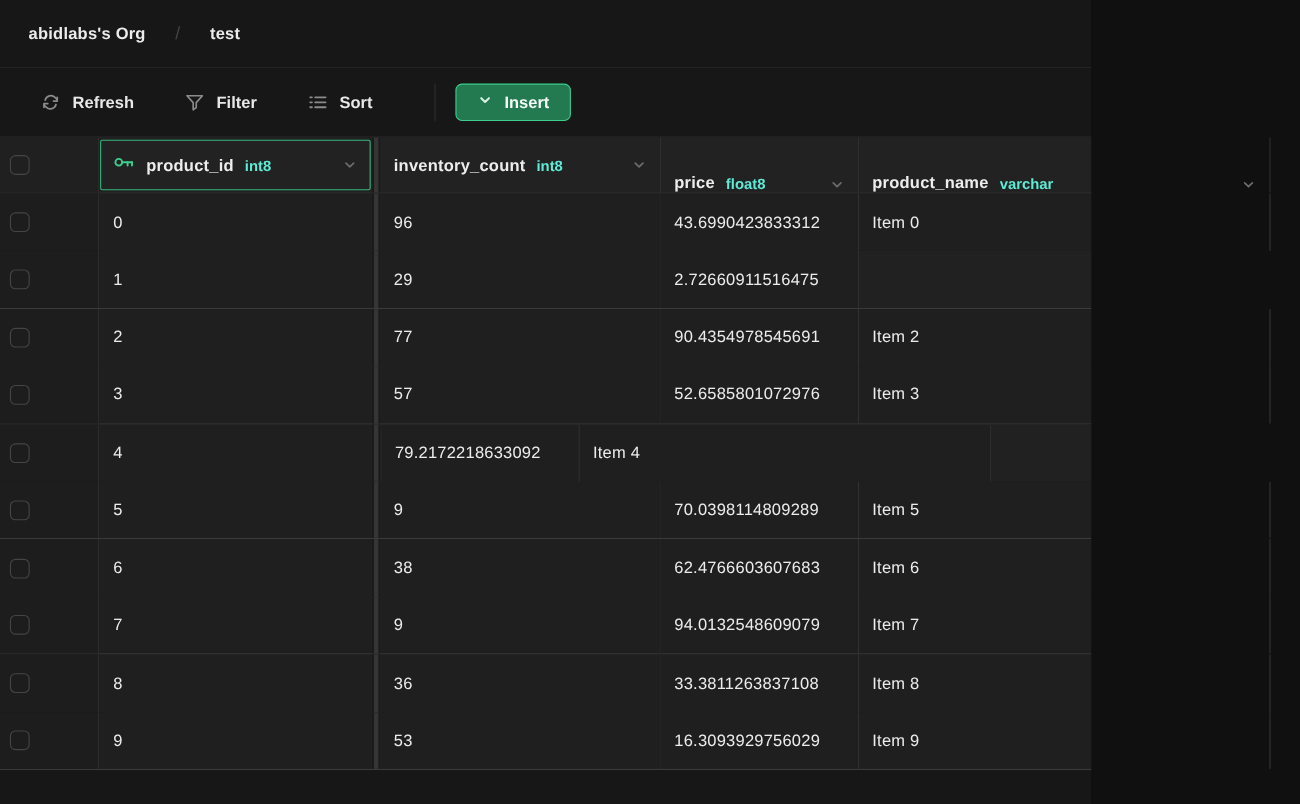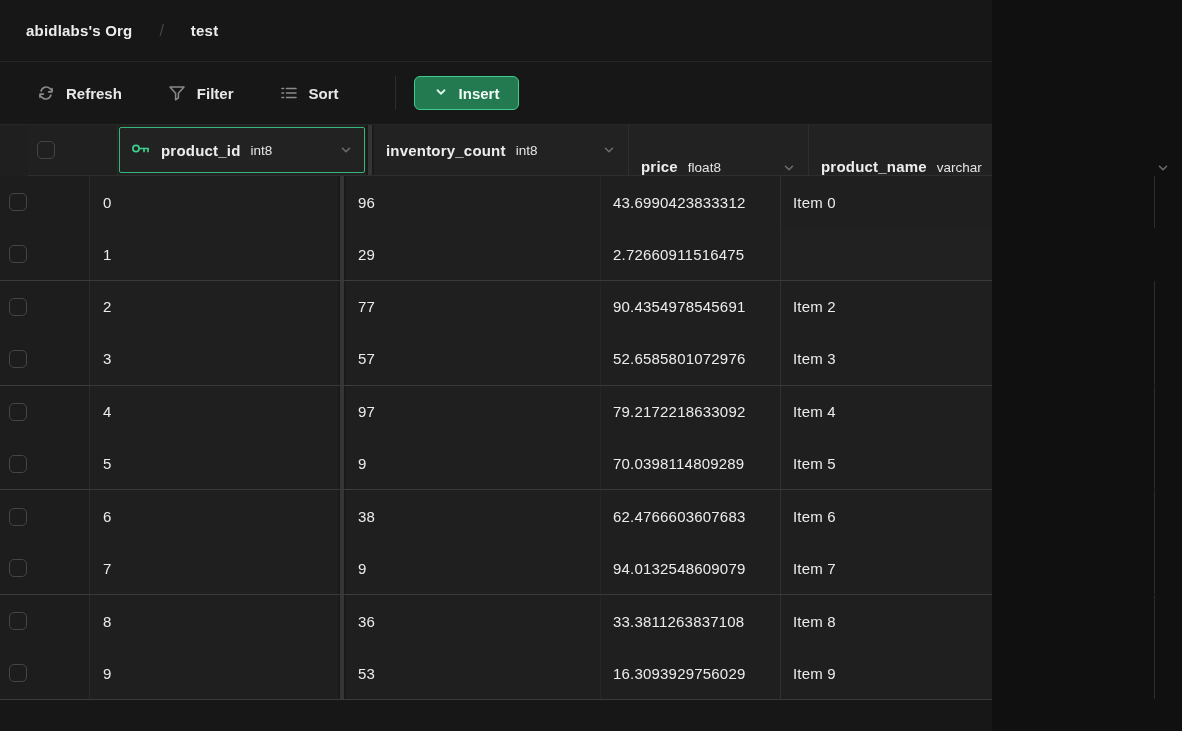--- a/index.html
+++ b/index.html
@@ -20,42 +20,42 @@
               font-weight:700; margin-right:46px; cursor:pointer; }
   .tool-btn svg { display:block; }
   .tb-divider { width:1px; height:34px; background:#2d2d2d; margin:0 6px 0 10px; }
   .insert-btn { display:flex; align-items:center; gap:11px; height:34px; padding:0 19px;
                 margin-left:12px; background:#237a50; border:1px solid #3ecf8e; border-radius:6px;
                 color:#f2fbf6; font-size:15px; font-weight:700; cursor:pointer; }
 
   
   .grid { flex:1; display:flex; flex-direction:column; background:#1f1f1f; }
   .grid-header { height:51px; flex:0 0 51px; display:flex; background:#222222;
-                 border-bottom:1px solid #2e2e2e;margin-left:28px; }
+                 border-bottom:1px solid #2e2e2e; }
   .grid-body { display:flex; flex-direction:column; }
   .grid-row { display:flex; height:52.4px; flex:0 0 52.4px; background:#1f1f1f; }
   .grid-row:nth-child(even) { border-bottom:1px solid #3a3a3a; }
 
   
   .c-check  { width:90px;  flex:0 0 90px; display:flex; align-items:center; }
   .c-pid    { width:248px; flex:0 0 248px; }
   .c-band   { width:8px;   flex:0 0 8px; background:#353535;
               border-left:2px solid #1a1a1a; border-right:2px solid #1a1a1a; }
   .c-inv    { width:254px; flex:0 0 254px; }
   .c-price  { width:180px; flex:0 0 180px; }
   .c-name   { width:374px; flex:0 0 374px; }
   .c-gutter { flex:1; border-left:1px solid #2e2e2e; }
 
   
   .h-cell { display:flex; align-items:center; padding:0 12px; gap:10px; position:relative; }
   .h-cell.c-pid { padding:0 13px; }
   .h-cell.c-price, .h-cell.c-name { border-left:1px solid #2e2e2e;align-items:flex-end; }
   .h-cell.c-inv { border-left:none; }
   .h-name { color:#ededed; font-size:15px; font-weight:700; letter-spacing:.2px; white-space:nowrap; }
-  .h-type { color:#e5e5e5; font-size:13.5px; font-weight:400; white-space:nowrap; }
+  .h-type { color:#5eead4; font-size:13.5px; font-weight:700; white-space:nowrap; }
   .h-chevron { margin-left:auto; color:#6b6b6b; display:flex; }
   .sel-outline { position:absolute; inset:2px 1px; border:1.5px solid #36b67b; border-radius:2px;
                  pointer-events:none; }
   .hdr-check { background:#202020; border-right:1px solid #2b2b2b; }
 
   
   .b-cell { display:flex; align-items:center; padding:0 12px; color:#ececec; font-size:15px;
             letter-spacing:.2px; white-space:nowrap; overflow:hidden; }
   .b-cell.c-pid { padding:0 13px; }
   .b-cell.c-name { border-left:1px solid #303030; }
@@ -236,21 +236,20 @@
     <div class="b-cell c-name">Item 3</div>
     <div class="c-gutter body-gutter"></div>
   </div>
 
   <div class="grid-row">
     <div class="c-check row-check">
       <div class="checkbox"></div>
     </div>
     <div class="b-cell c-pid">4</div>
     <div class="c-band"></div>
-    <div class="b-cell c-inv">97</div>
     <div class="b-cell c-price">79.2172218633092</div>
     <div class="b-cell c-name">Item 4</div>
     <div class="c-gutter body-gutter"></div>
   </div>
 
   <div class="grid-row">
     <div class="c-check row-check">
       <div class="checkbox"></div>
     </div>
     <div class="b-cell c-pid">5</div>

